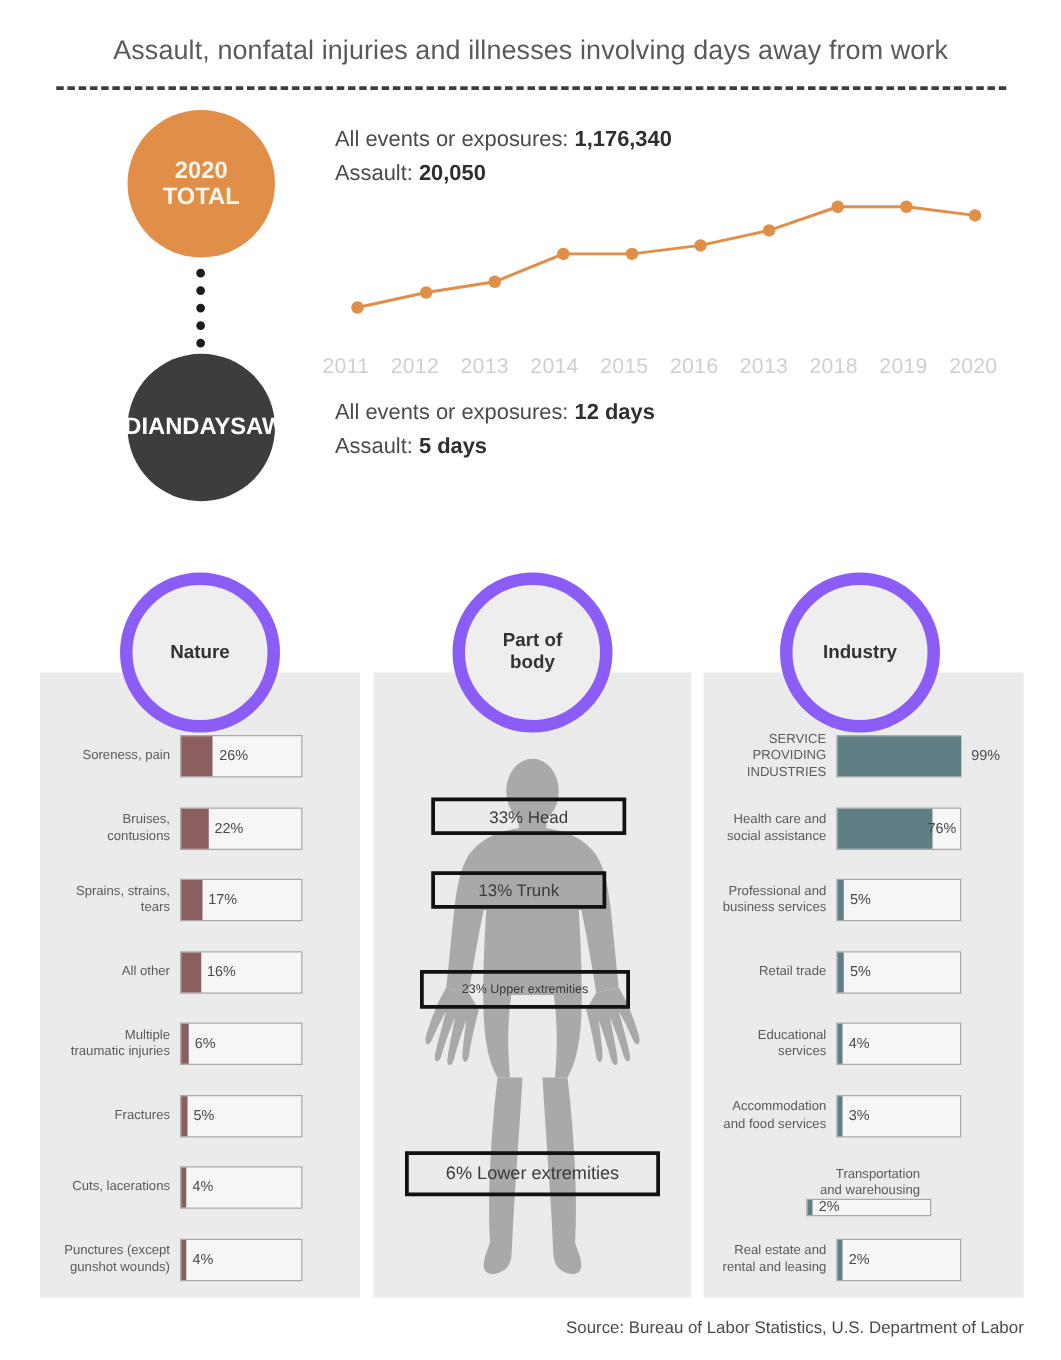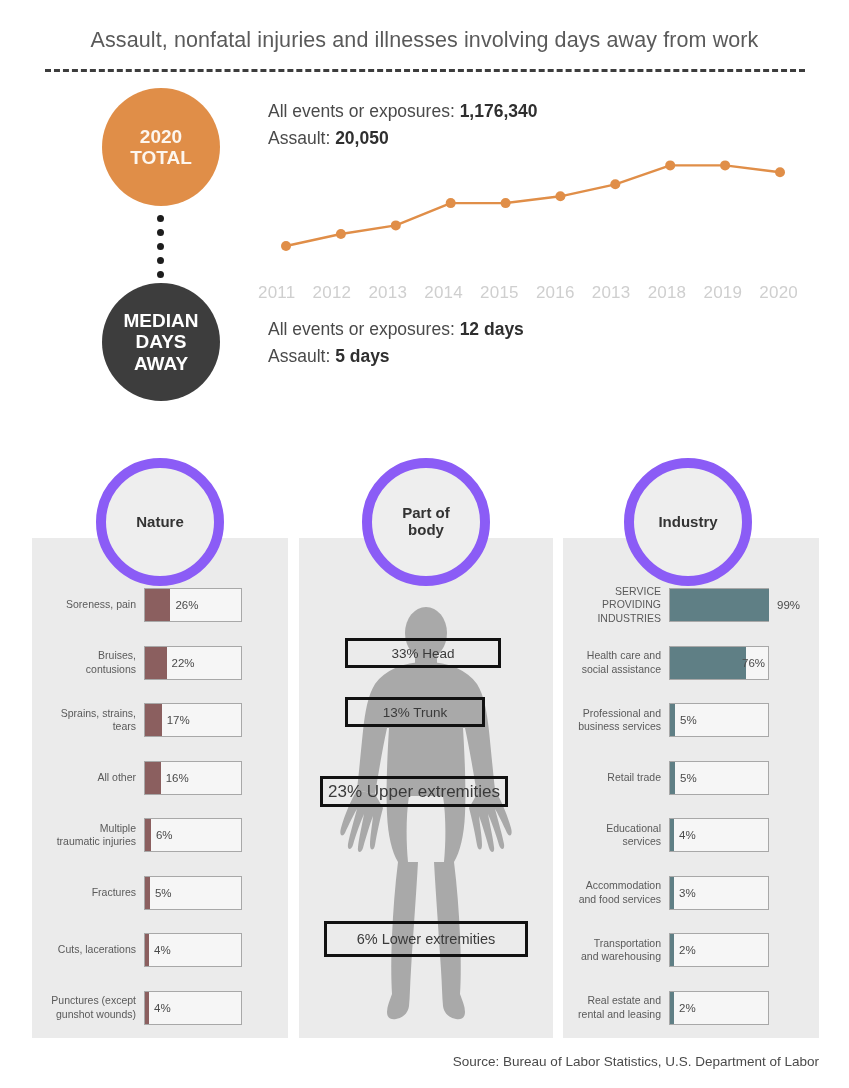--- a/index.html
+++ b/index.html
@@ -36,21 +36,21 @@
   }
   .dotted-connector {
     position:absolute; left:157px; top:215px;
     width:7px; height:63px;
     border-left:7px dotted #1d1d1d;
   }
   .circle-median {
     position:absolute; left:102px; top:283px;
     width:118px; height:118px; border-radius:50%;
     background:#3d3d3d;
-    display:flex; flex-direction:column;
+    display:flex; flex-direction:row;
     align-items:center; justify-content:center;
     color:#ffffff; font-weight:bold; font-size:19px; line-height:1.12;
     text-align:center;
   }
 
   
   .stat-block { position:absolute; font-size:17.5px; color:#4a4a4a; line-height:1.55; }
   .stat-block b { color:#2f2f2f; font-weight:bold; }
   #stats-total { left:268px; top:98px; }
   #stats-median { left:268px; top:316px; }
@@ -130,21 +130,21 @@
   .body-callout {
     position:absolute;
     border:3px solid #111111;
     background:transparent;
     display:flex; align-items:center; justify-content:center;
     font-weight:normal; color:#3a3a3a;
     z-index:4;
   }
   #callout-head  { left:345px; top:638px; width:156px; height:30px; font-size:13.5px; }
   #callout-trunk { left:345px; top:697px; width:140px; height:30px; font-size:13.5px; }
-  #callout-upper { left:320px; top:776px; width:188px; height:31px; font-size:17px; }
+  #callout-upper { left:336px; top:776px; width:168px; height:31px; font-size:10px; }
   #callout-lower { left:324px; top:921px; width:204px; height:36px; font-size:14.5px; }
 
   
   .source {
     position:absolute; left:0; right:30px; top:1054px;
     text-align:right; font-size:13.5px; color:#4a4a4a;
   }
 </style>
 </head>
 <body>
@@ -312,21 +312,21 @@
           <span class="bar-value" style="margin-left: 9px;">4%</span>
         </div>
       </div>
       <div class="bar-row" style="top: 337.5px;">
         <div class="bar-label">Accommodation<br>and food services</div>
         <div class="bar-track">
           <div class="bar-fill" style="background: rgb(95, 127, 133); width: 4px;"></div>
           <span class="bar-value" style="margin-left: 9px;">3%</span>
         </div>
       </div>
-      <div class="bar-row" style="top: 395px;">
+      <div class="bar-row" style="top: 395px; flex-direction: column;">
         <div class="bar-label">Transportation<br>and warehousing</div>
         <div class="bar-track">
           <div class="bar-fill" style="background: rgb(95, 127, 133); width: 4px;"></div>
           <span class="bar-value" style="margin-left: 9px;">2%</span>
         </div>
       </div>
       <div class="bar-row" style="top: 452.5px;">
         <div class="bar-label">Real estate and<br>rental and leasing</div>
         <div class="bar-track">
           <div class="bar-fill" style="background: rgb(95, 127, 133); width: 4px;"></div>

